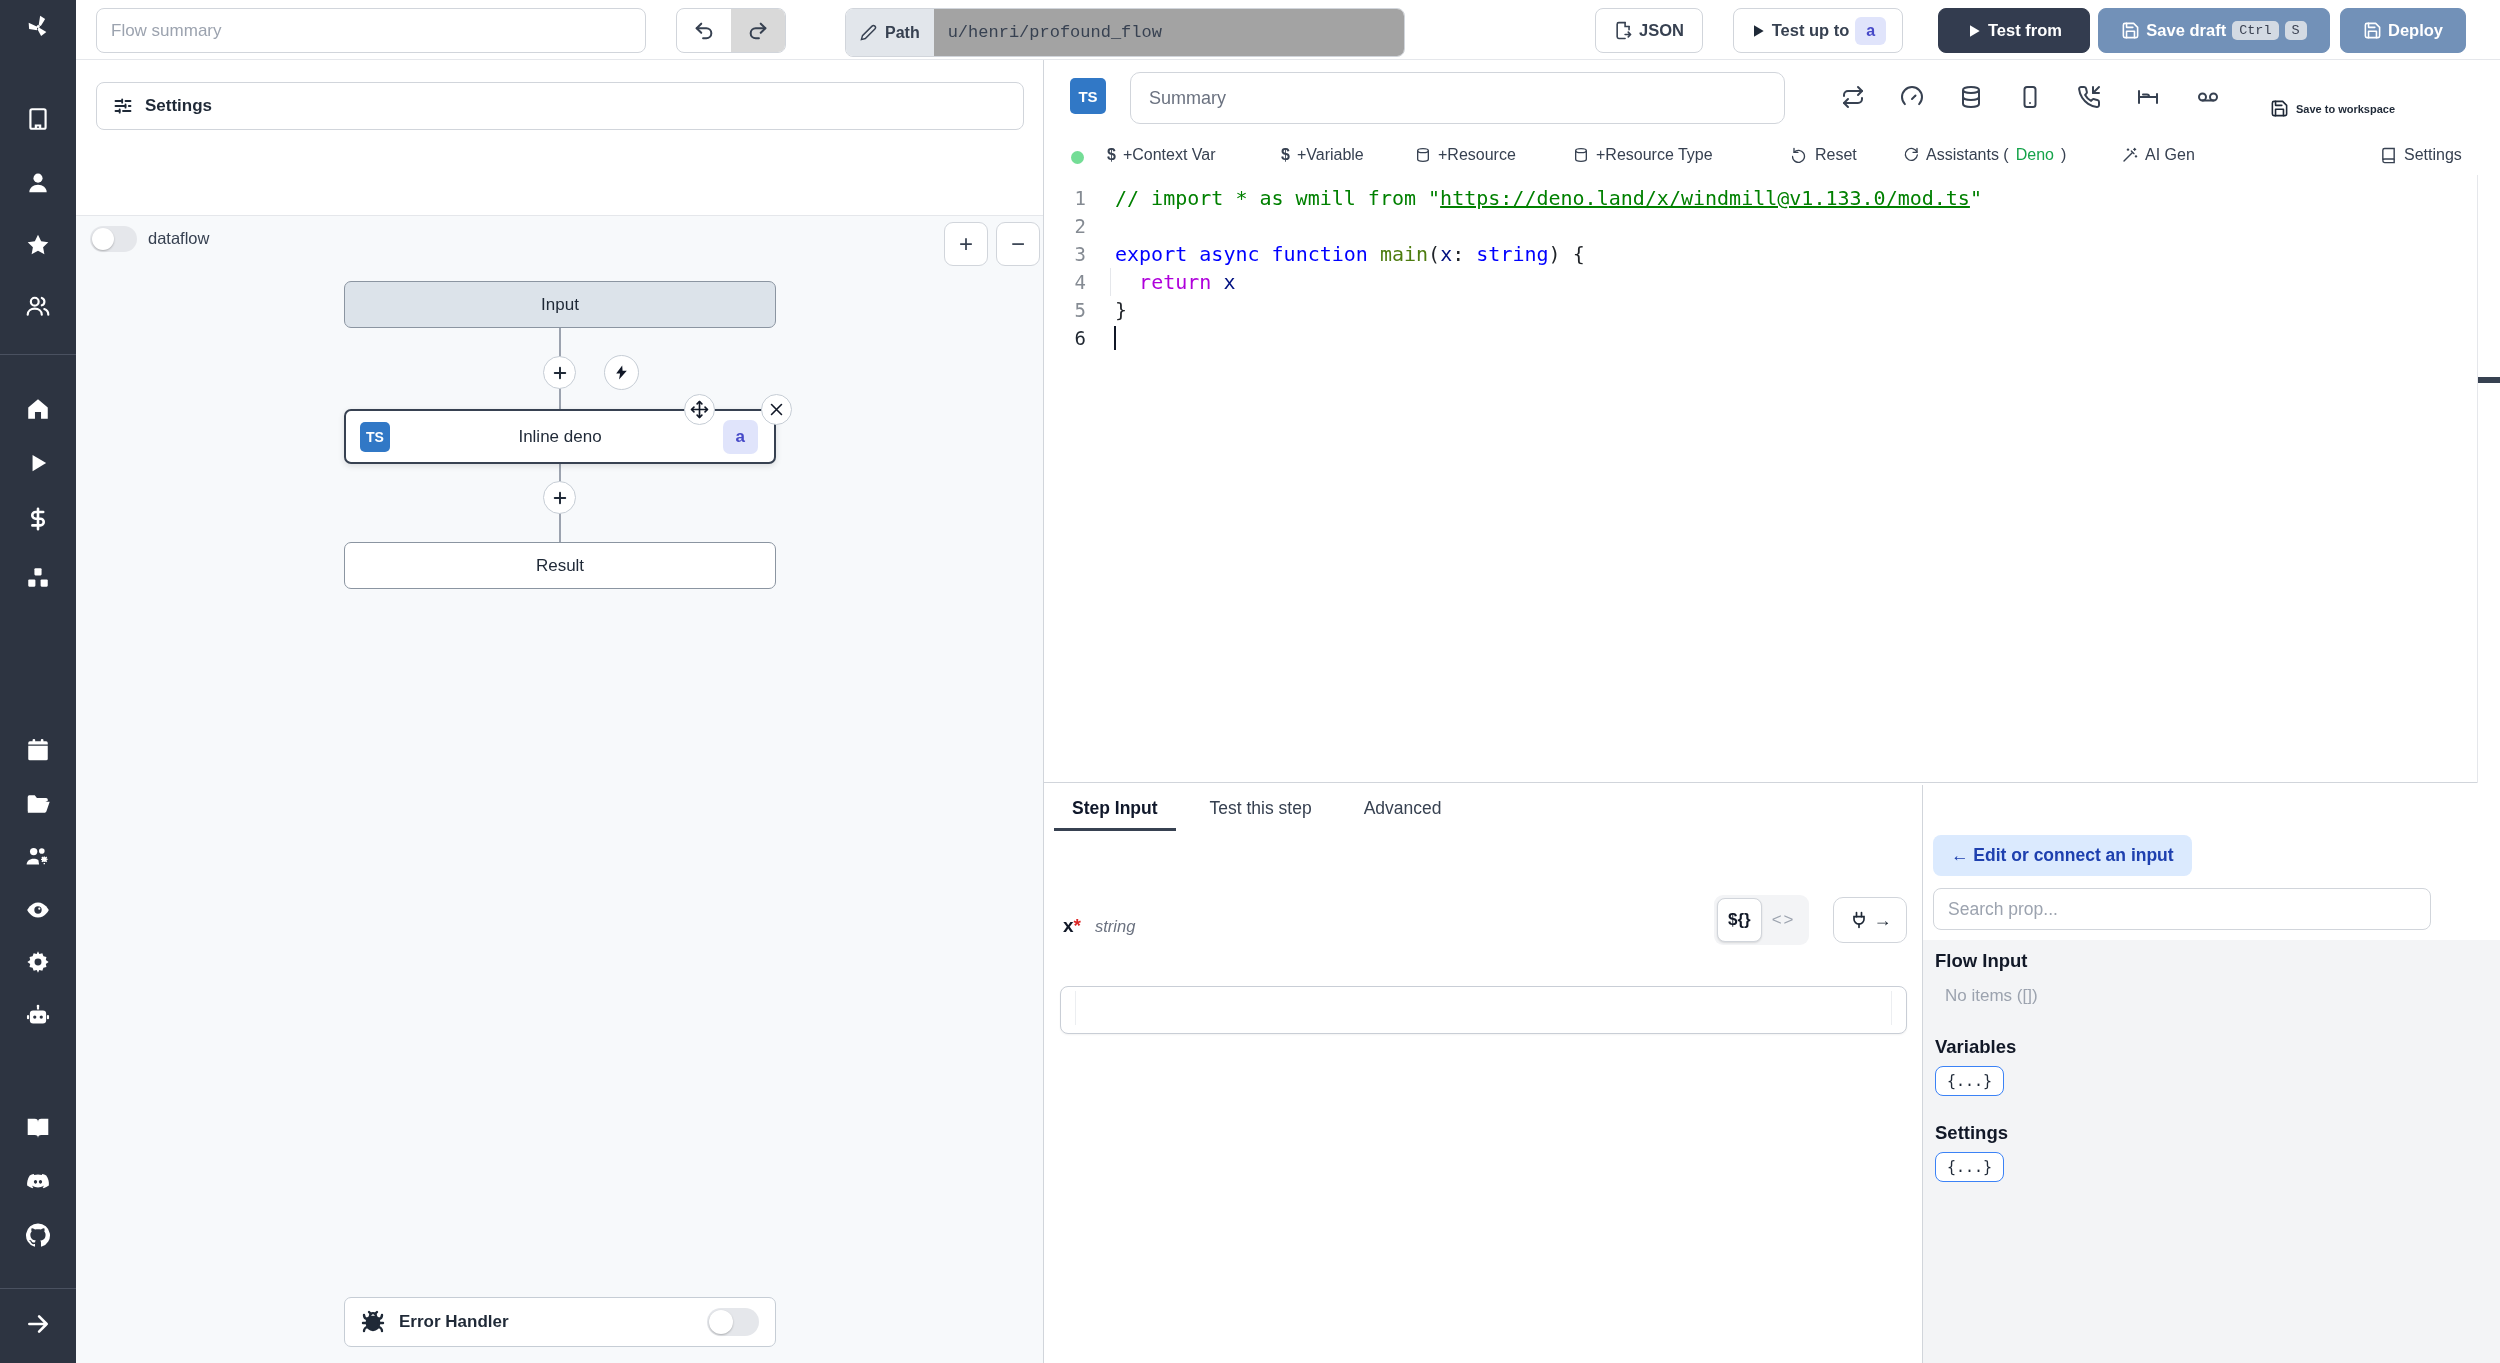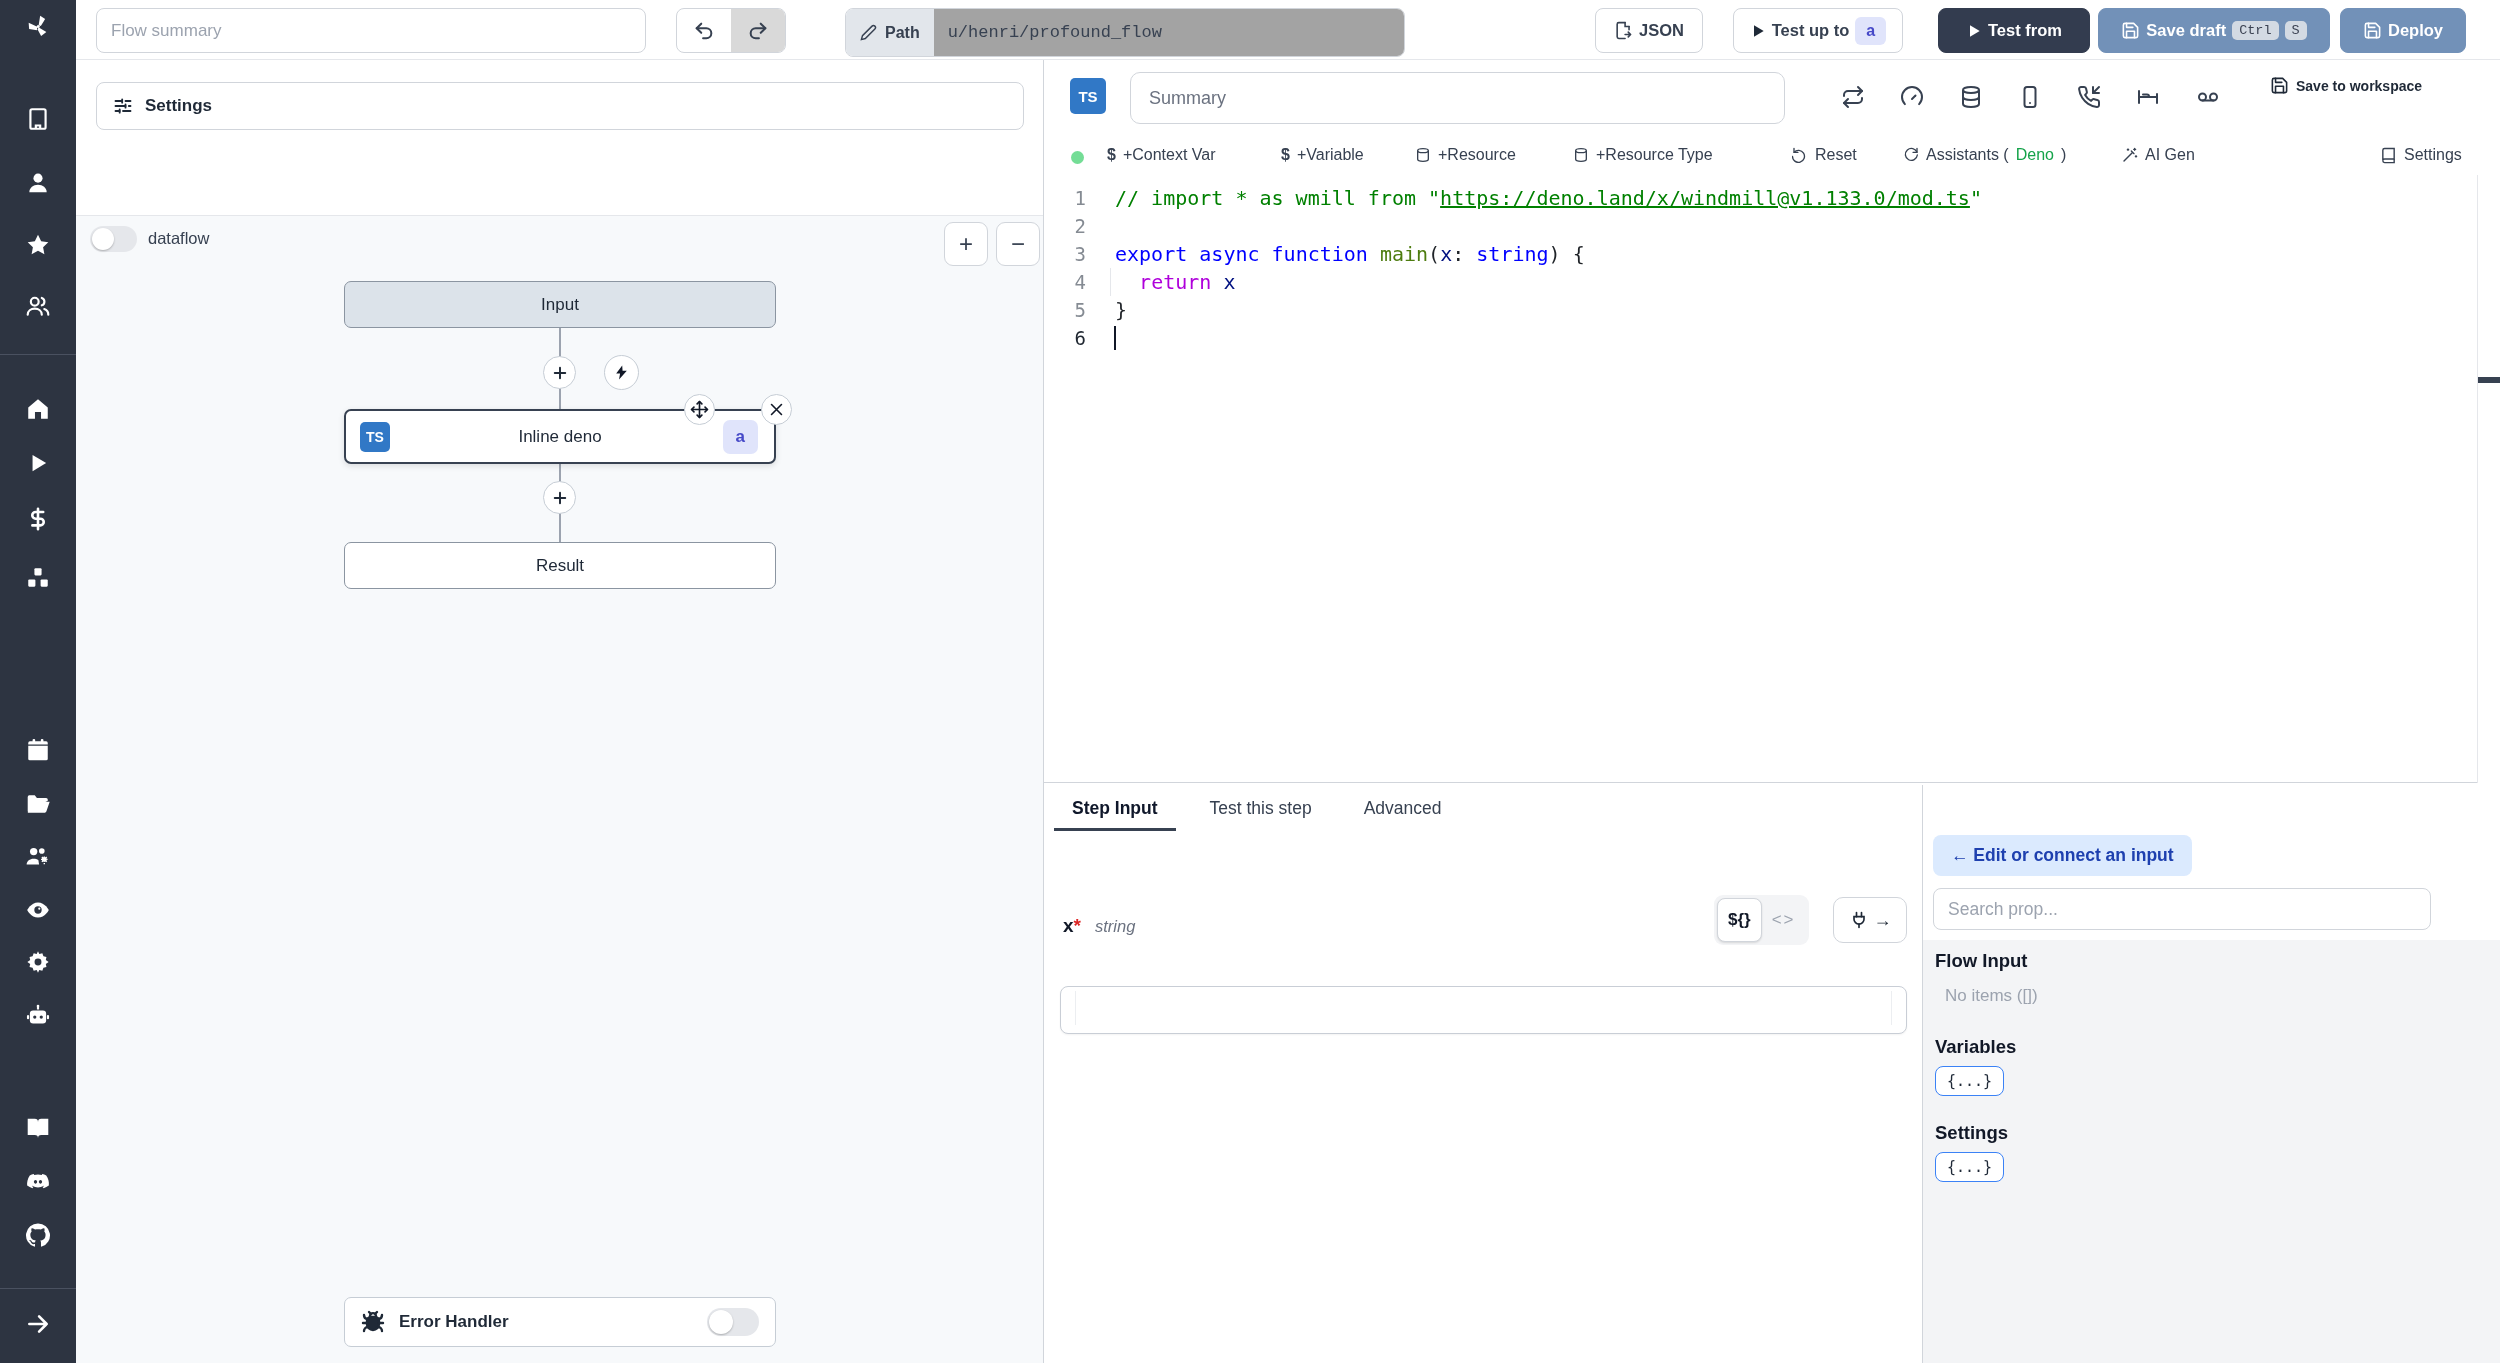--- a/index.html
+++ b/index.html
@@ -418,21 +418,21 @@
           <path d="M7 9.5h4a2 2 0 0 1 2 2v.5"></path>
         </svg>
     </div>
     <div class="trig" style="left:1152px">
       <svg viewBox="0 0 24 24" fill="none" stroke="#374151" stroke-width="2" stroke-linecap="round">
           <circle cx="6.5" cy="12" r="3.5"></circle>
           <circle cx="17.5" cy="12" r="3.5"></circle>
           <path d="M6.5 15.5h11"></path>
         </svg>
     </div>
-    <div class="tool-item" style="left:1226px;top:16px;font-weight:700;font-size:14px;color:#1f2937">
+    <div class="tool-item" style="left:1226px;top:39px;font-weight:700;font-size:11px;color:#1f2937">
       <svg width="19" height="19" viewBox="0 0 24 24" fill="none" stroke="#1f2937" stroke-width="2" stroke-linecap="round" stroke-linejoin="round">
           <path d="M19 21H5a2 2 0 0 1-2-2V5a2 2 0 0 1 2-2h11l5 5v11a2 2 0 0 1-2 2z"></path>
           <path d="M17 21v-8H7v8"></path>
           <path d="M7 3v5h8"></path>
         </svg>
       <span>Save to workspace</span>
     </div>
 
     <div style="position:absolute;left:27px;top:91px;width:13px;height:13px;border-radius:50%;background:#74dd96"></div>
     <div class="tool-item" style="left:63px">

